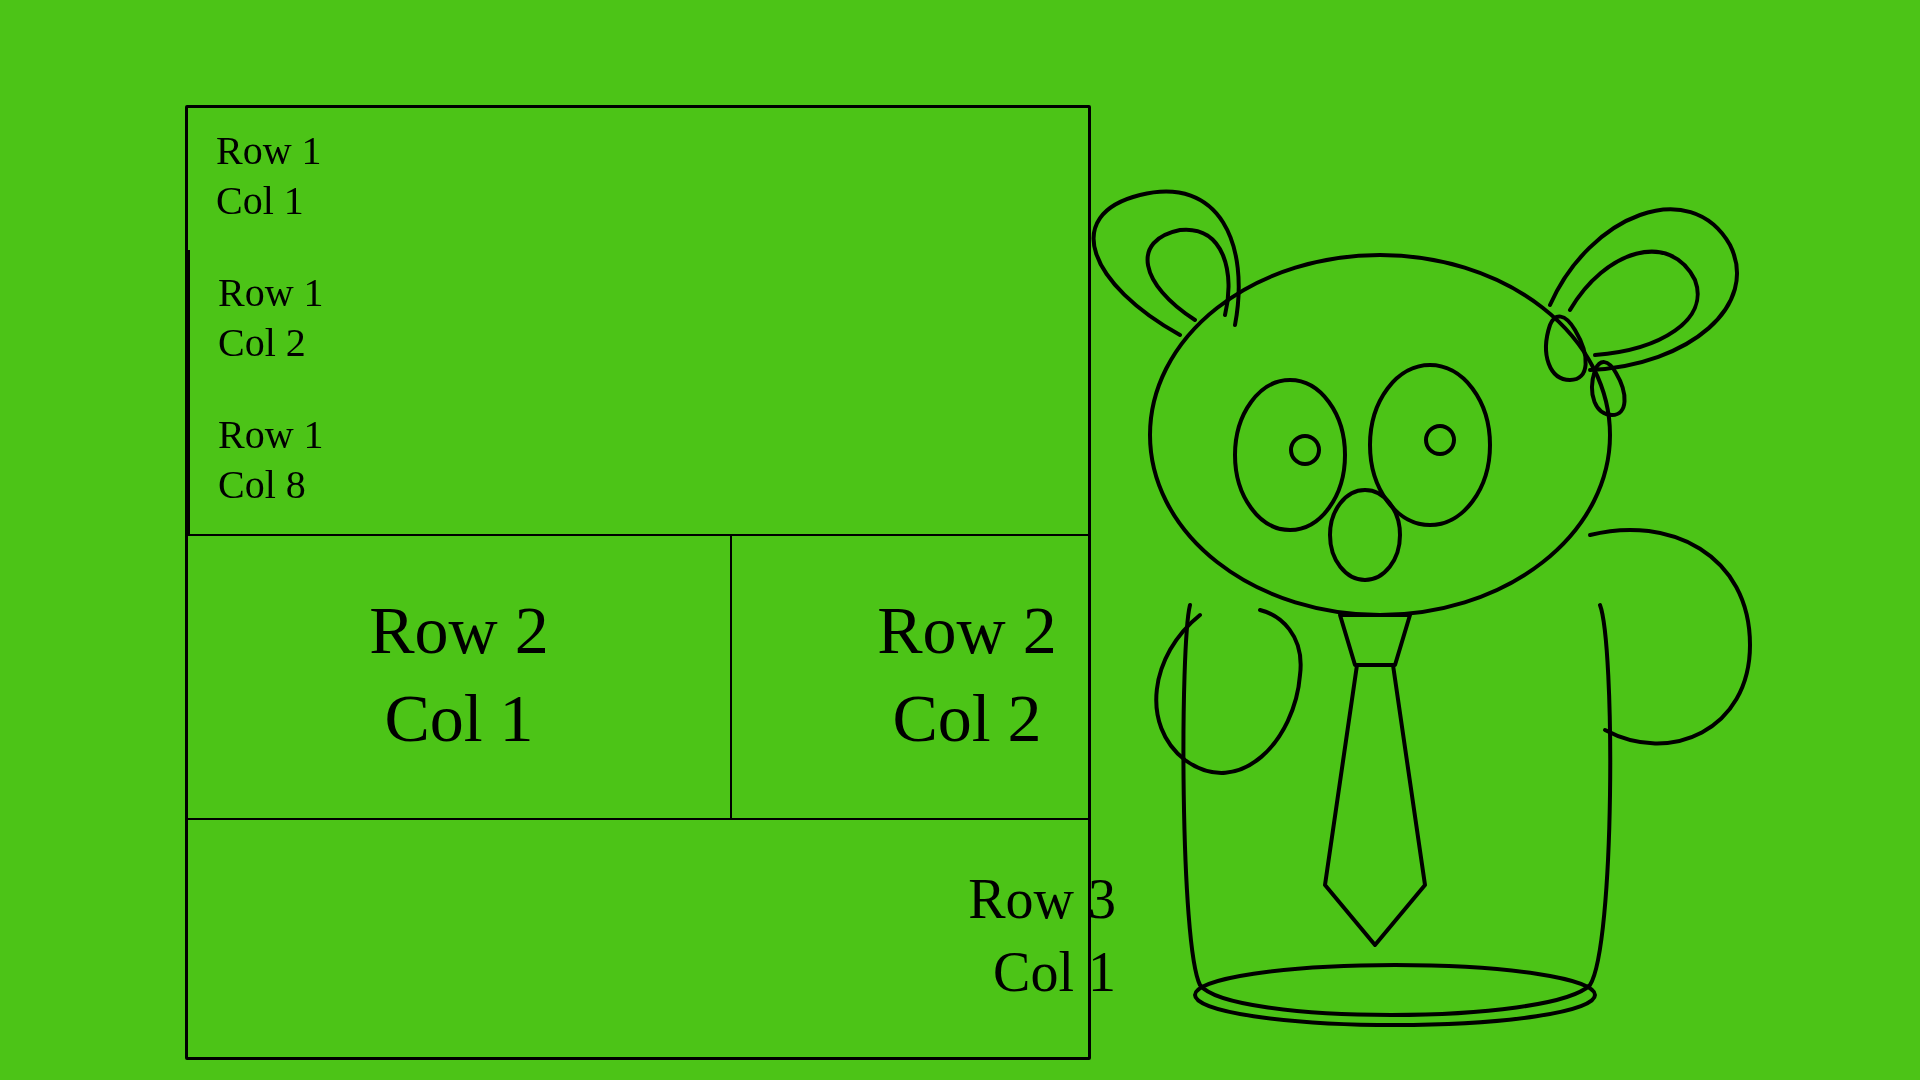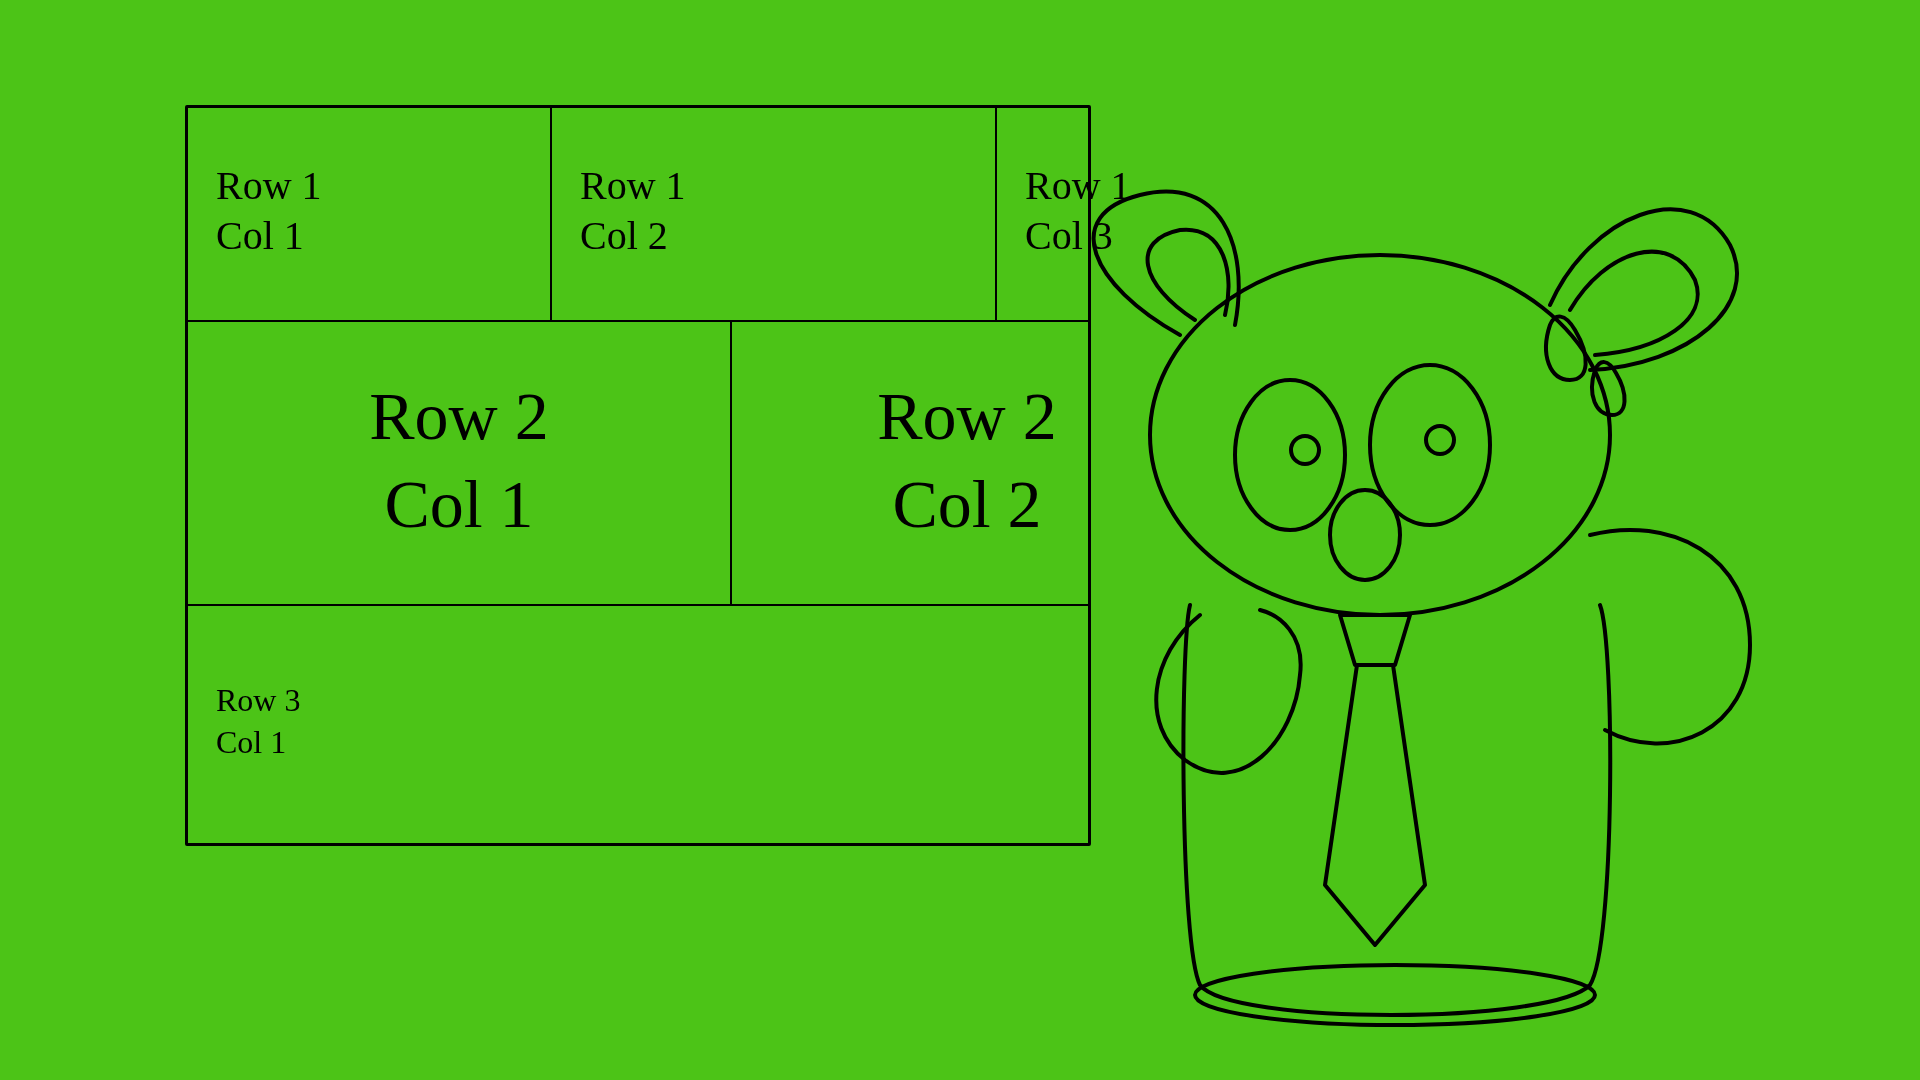--- a/index.html
+++ b/index.html
@@ -21,38 +21,38 @@
     left: 185px;
     top: 105px;
     width: 900px;
     border: 3px solid #000;
     border-radius: 2px;
   }
   .row {
     display: flex;
     border-top: 2px solid #000;
   }
-  .row:first-child { border-top: none; }
+  .row:first-child { border-top: none; flex-direction: column; }
   .cell {
     border-left: 2px solid #000;
     padding: 18px 28px 24px 28px;
     display: flex;
     flex-direction: column;
     justify-content: center;
     color: #000;
   }
   .cell:first-child { border-left: none; }
   .r1 .cell { height: 170px; font-size: 40px; line-height: 1.25; }
   .r1 .c1 { flex: 0 0 34%; }
   .r1 .c2 { flex: 0 0 43%; }
   .r1 .c3 { flex: 0 0 23%; }
   .r2 .cell { height: 240px; font-size: 68px; line-height: 1.3; align-items: center; text-align: center; }
   .r2 .c1 { flex: 0 0 54%; }
   .r2 .c2 { flex: 0 0 46%; }
-  .r3 .cell { height: 195px; font-size: 32px; line-height: 1.3; align-items: flex-start; text-align: center; }
+  .r3 .cell { height: 195px; font-size: 56px; line-height: 1.3; align-items: flex-end; text-align: center; }
   .r3 .c1 { flex: 0 0 100%; }
   .cell span { display: block; }
 
   .koala {
     position: absolute;
     left: 1030px;
     top: 185px;
     width: 760px;
     height: 860px;
   }
@@ -67,21 +67,21 @@
       <div class="cell c1">
         <span>Row 1</span>
         <span>Col 1</span>
       </div>
       <div class="cell c2">
         <span>Row 1</span>
         <span>Col 2</span>
       </div>
       <div class="cell c3">
         <span>Row 1</span>
-        <span>Col 3</span>
+        <span>Col 8</span>
       </div>
     </div>
     <div class="row r2">
       <div class="cell c1">
         <span>Row 2</span>
         <span>Col 1</span>
       </div>
       <div class="cell c2">
         <span>Row 2</span>
         <span>Col 2</span>

